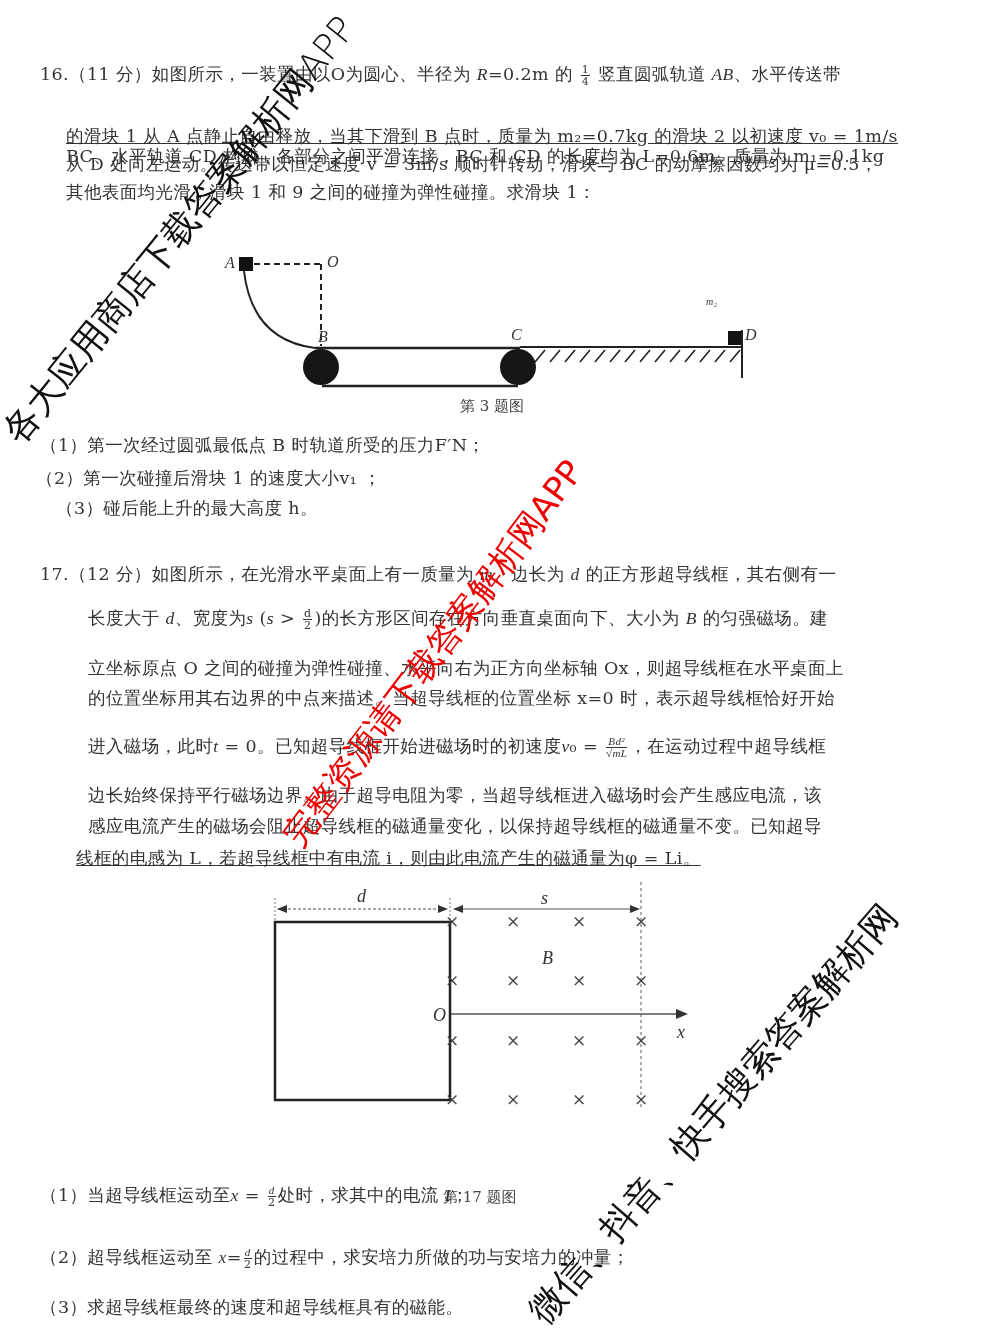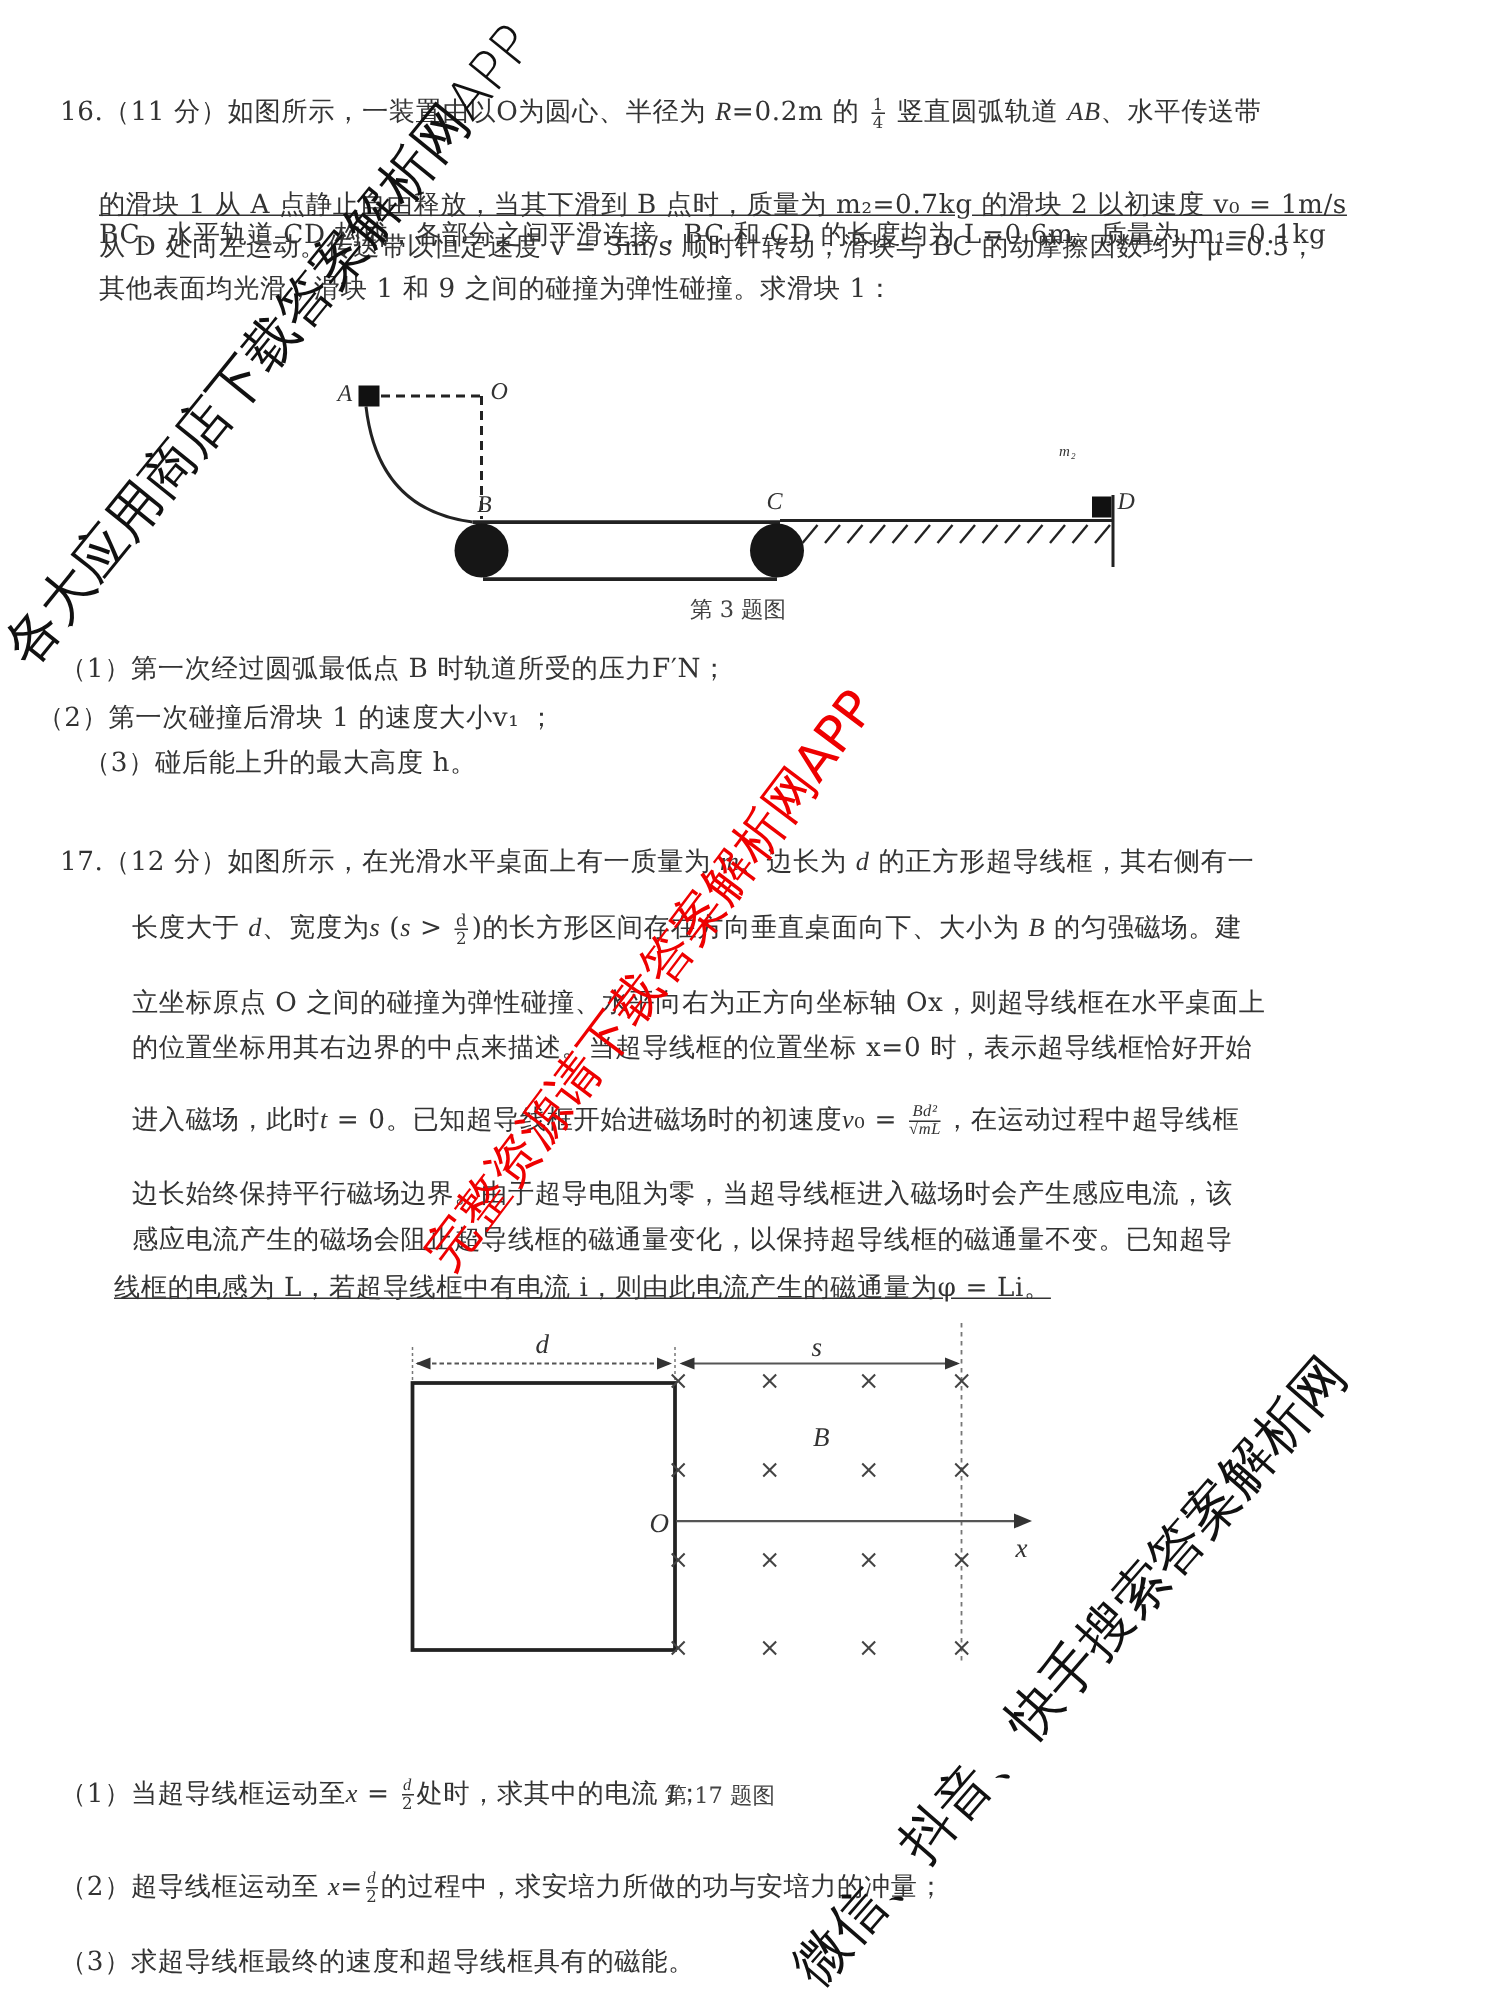--- a/index.html
+++ b/index.html
@@ -68,21 +68,21 @@
     <span class="line it" style="left:225px;top:254px;font-size:16px;">A</span>
     <span class="line it" style="left:327px;top:253px;font-size:16px;">O</span>
     <span class="line it" style="left:318px;top:328px;font-size:16px;">B</span>
     <span class="line it" style="left:511px;top:326px;font-size:16px;">C</span>
     <span class="line it" style="left:745px;top:326px;font-size:16px;">D</span>
     <span class="line it" style="left:706px;top:296px;font-size:10px;">m₂</span>
     <span class="caption" style="left:460px;top:397px;">第 3 题图</span>
   </div>
 
   <div class="line" style="left:40px;top:433px;">（1）第一次经过圆弧最低点 B 时轨道所受的压力F′N；</div>
-  <div class="line" style="left:25px;top:466px;">（2）第一次碰撞后滑块 1 的速度大小v₁ ；</div>
+  <div class="line" style="left:36px;top:466px;">（2）第一次碰撞后滑块 1 的速度大小v₁ ；</div>
   <div class="line" style="left:40px;top:496px;margin-left:16px;">（3）碰后能上升的最大高度 h。</div>
 </div>
 
 <div>
   <div class="line" style="left:40px;top:562px;">
     <span>17.</span><span>（12 分）</span>如图所示，在光滑水平桌面上有一质量为 <span class="it">m</span>、边长为 <span class="it">d</span> 的正方形超导线框，其右侧有一
   </div>
   <div class="line" style="left:88px;top:606px;">
     长度大于 <span class="it">d</span>、宽度为<span class="it">s</span> (<span class="it">s</span> &gt; <span class="frac"><span class="n">d</span><span class="d">2</span></span>)的长方形区间存在方向垂直桌面向下、大小为 <span class="it">B</span> 的匀强磁场。建
   </div>

